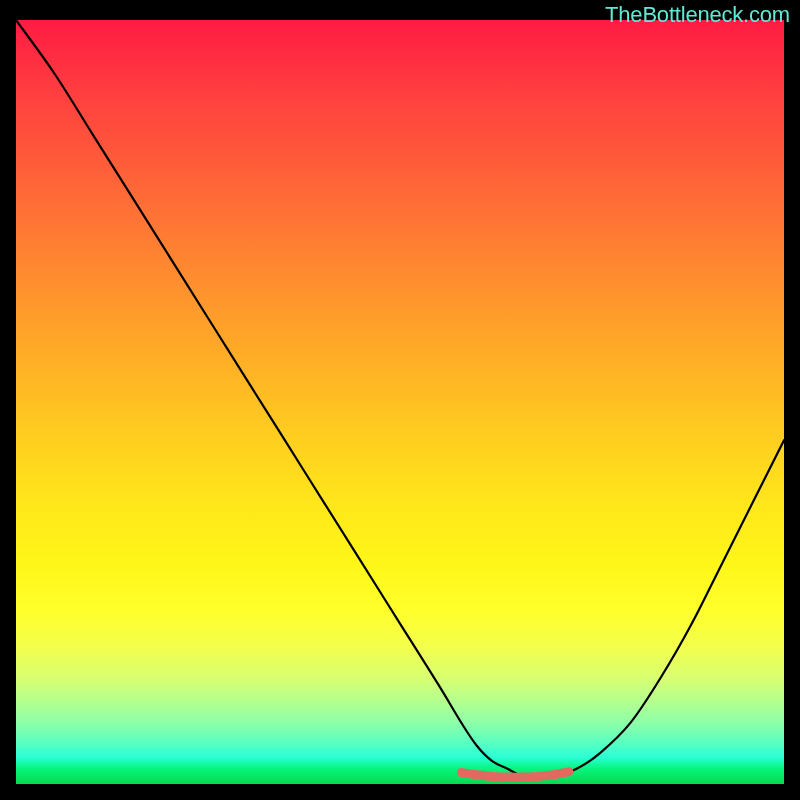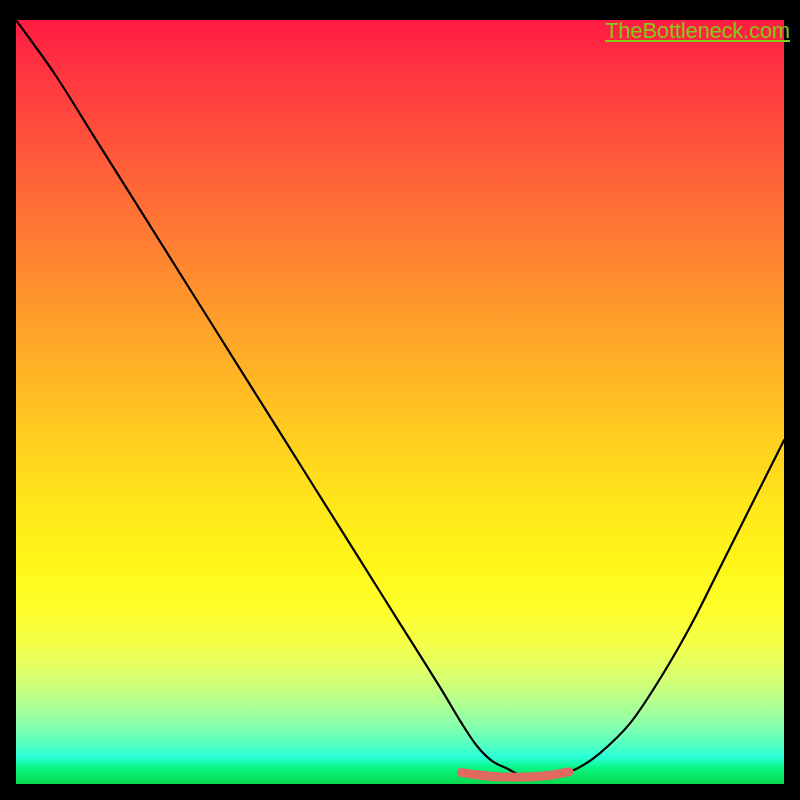--- a/index.html
+++ b/index.html
@@ -5,27 +5,26 @@
   html, body { margin: 0; padding: 0; }
   body {
     width: 800px; height: 800px;
     background: #000;
     font-family: Arial, Helvetica, sans-serif;
     position: relative;
     overflow: hidden;
   }
   .watermark {
     position: absolute;
-    top: 18px; right: 10px;
-    color: #84cc16;
+    top: 2px; right: 10px;
+    color: #5eead4;
     font-size: 22px;
     font-weight: 500;
     z-index: 5;
     letter-spacing: -0.2px;
-    text-decoration: underline;
   }
   .plot-frame {
     position: absolute;
     left: 16px; top: 20px;
     width: 768px; height: 764px;
     background: #000;
   }
   .plot-bg {
     position: absolute;
     left: 0; top: 0; width: 100%; height: 100%;

